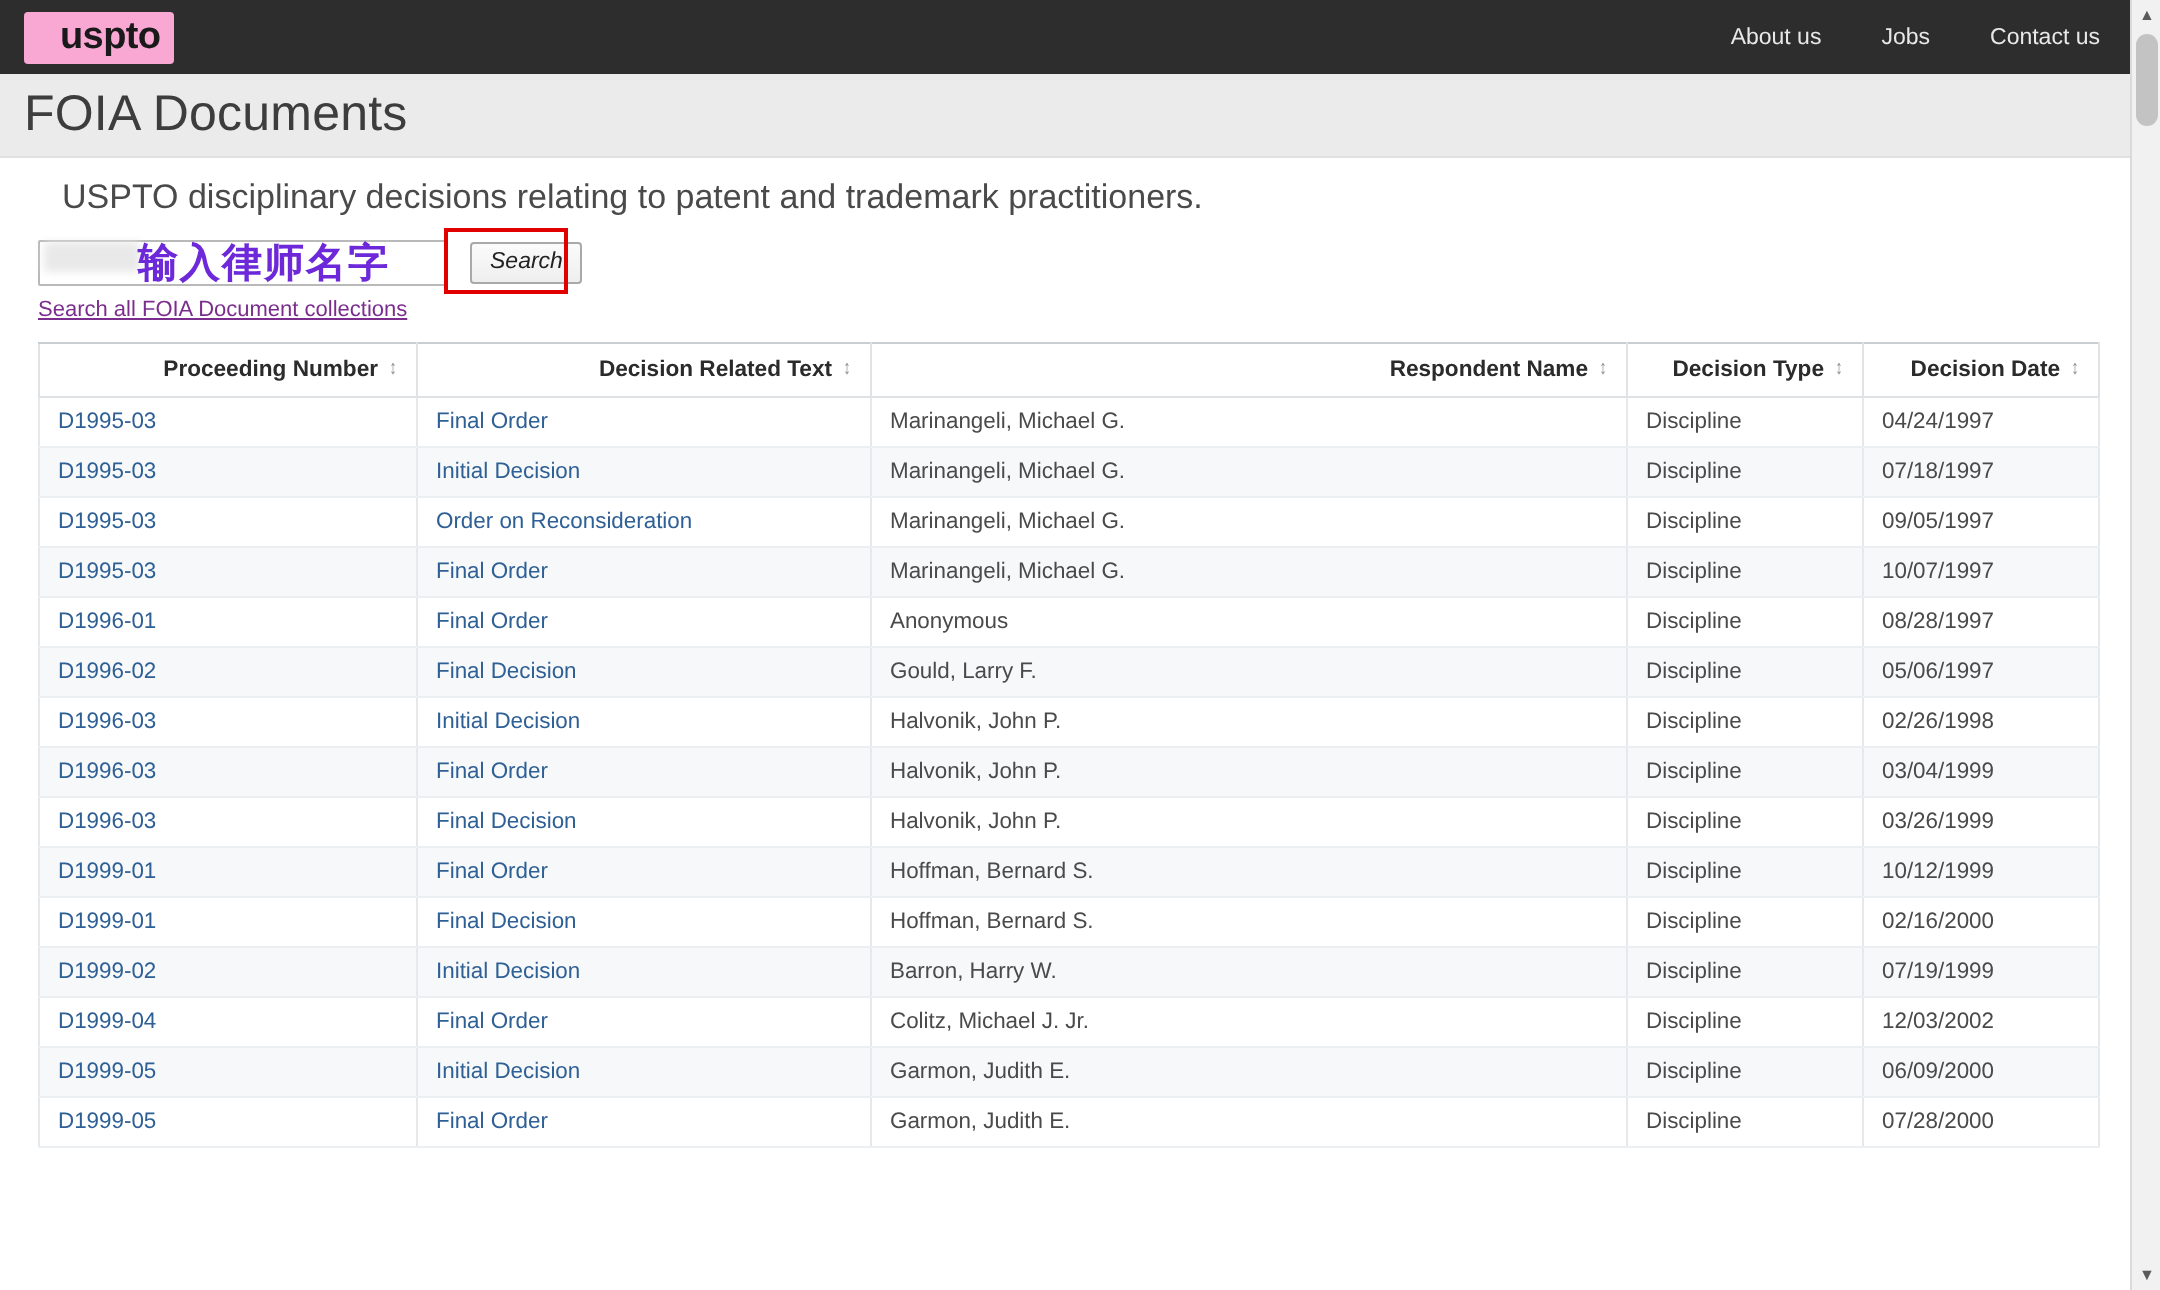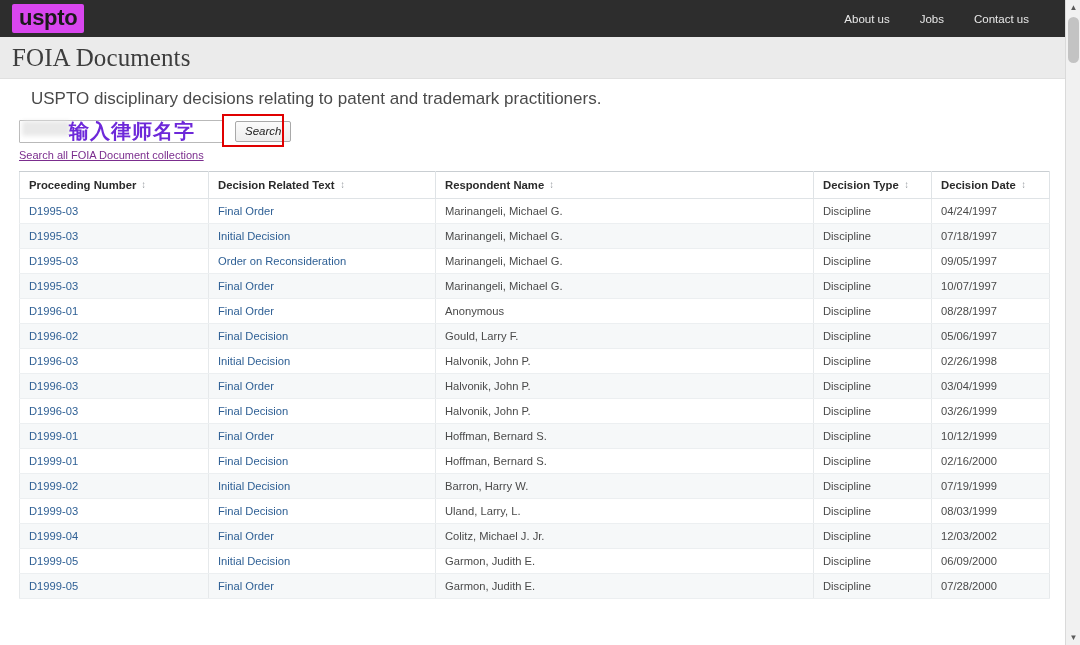--- a/index.html
+++ b/index.html
@@ -21,36 +21,36 @@
   
   .topbar {
     position: relative;
     height: 37px;
     background: #2d2d2d;
     display: flex;
     align-items: center;
     padding: 0 0 0 12px;
   }
   .logo {
-    background: #d946ef;
+    background: #f9a8d4;
     color: #1a1a1a;
-    font-size: 22px;
+    font-size: 19px;
     font-weight: 700;
     letter-spacing: -0.3px;
     line-height: 1;
-    padding: 3px 7px 4px 7px;
+    padding: 3px 7px 4px 18px;
     border-radius: 2px;
     font-family: "Liberation Sans", sans-serif;
   }
   .topnav {
     margin-left: auto;
     display: flex;
     align-items: center;
     gap: 30px;
-    padding-right: 51px;
+    padding-right: 30px;
   }
   .topnav a {
     color: #e8e8e8;
     font-size: 11.5px;
     text-decoration: none;
     font-family: "Liberation Sans", sans-serif;
   }
 
   
   .titleband {
@@ -60,21 +60,21 @@
     display: flex;
     align-items: center;
     border-bottom: 1px solid #e0e0e0;
   }
   .titleband h1 {
     margin: 0;
     font-size: 25px;
     font-weight: 400;
     color: #3d3d3d;
     letter-spacing: 0.1px;
-    font-family: Liberation Serif, serif;
+    font-family: Liberation Sans, sans-serif;
   }
 
   
   .content {
     padding: 0 16px 0 19px;
     background: #fff;
   }
   .lead {
     margin: 9px 0 0 12px;
     font-size: 17px;
@@ -168,21 +168,21 @@
 
   
   table.foia {
     margin-top: 8px;
     width: 1030px;
     border-collapse: collapse;
     table-layout: fixed;
     font-size: 11.2px;
   }
   table.foia th {
-    text-align: left;
+    text-align: right;
     font-weight: 700;
     color: #2b2b2b;
     font-size: 11.3px;
     padding: 7px 9px 7px 9px;
     border: 1px solid #dfe3e6;
     border-top: 1px solid #c9ced2;
     background: #ffffff;
     white-space: nowrap;
   }
   table.foia td {
@@ -384,27 +384,20 @@
               <td>02/16/2000</td>
             </tr>
             <tr>
               <td><a href="#">D1999-02</a></td>
               <td><a href="#">Initial Decision</a></td>
               <td>Barron, Harry W.</td>
               <td>Discipline</td>
               <td>07/19/1999</td>
             </tr>
             <tr>
-              <td><a href="#">D1999-03</a></td>
-              <td><a href="#">Final Decision</a></td>
-              <td>Uland, Larry, L.</td>
-              <td>Discipline</td>
-              <td>08/03/1999</td>
-            </tr>
-            <tr>
               <td><a href="#">D1999-04</a></td>
               <td><a href="#">Final Order</a></td>
               <td>Colitz, Michael J. Jr.</td>
               <td>Discipline</td>
               <td>12/03/2002</td>
             </tr>
             <tr>
               <td><a href="#">D1999-05</a></td>
               <td><a href="#">Initial Decision</a></td>
               <td>Garmon, Judith E.</td>

